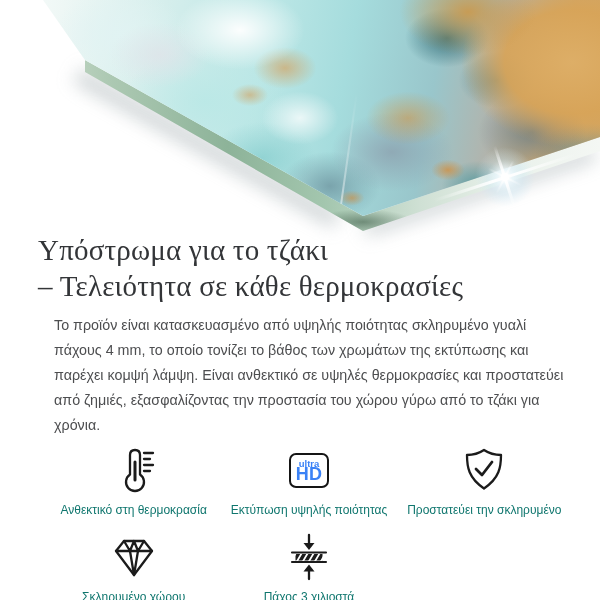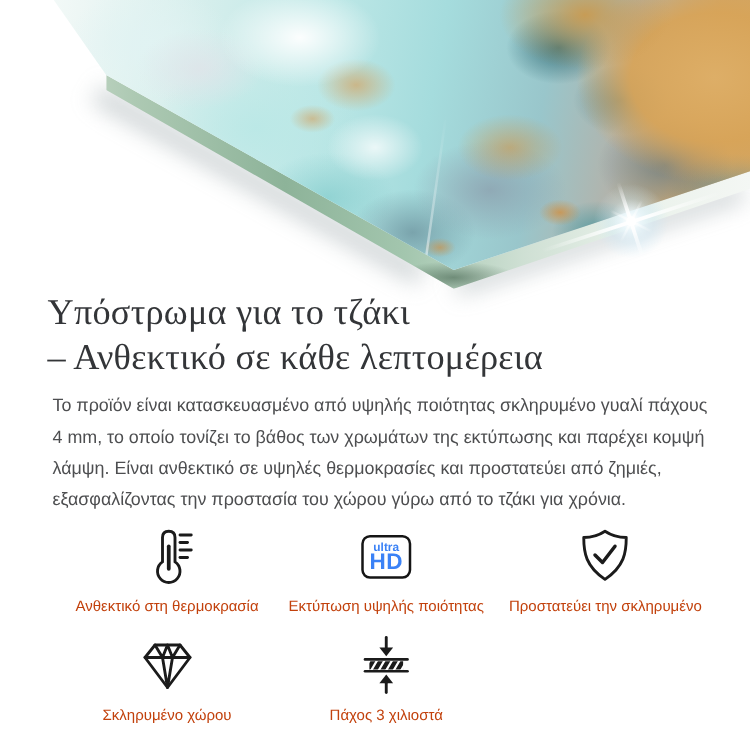--- a/index.html
+++ b/index.html
@@ -64,27 +64,27 @@
   .ray{background:linear-gradient(90deg, rgba(255,255,255,0), rgba(255,255,255,.95) 42%, rgba(255,255,255,.95) 58%, rgba(255,255,255,0));border-radius:2px;}
   .ray-a{width:150px;height:3px;left:-75px;top:-1.5px;transform:rotate(-18deg);}
   .ray-b{width:66px;height:2.5px;left:-33px;top:-1.25px;transform:rotate(72deg);}
   .ray-c{width:38px;height:2px;left:-19px;top:-1px;transform:rotate(27deg);opacity:.7;}
   .ray-d{width:38px;height:2px;left:-19px;top:-1px;transform:rotate(117deg);opacity:.7;}
 
   
   .content{padding:0 20px 0 38px;}
   h1{margin:0;font-family:"Liberation Serif","DejaVu Serif",serif;font-weight:400;
      font-size:29px;line-height:36px;color:#333538;letter-spacing:.2px;}
-  .desc{margin:9px 4px 0;font-size:14.3px;line-height:25px;color:#4d4e50;max-width:532px;}
+  .desc{margin:9px 16px 0;font-size:14.3px;line-height:25px;color:#4d4e50;max-width:532px;}
 
   
   .features{margin-top:8px;display:grid;grid-template-columns:repeat(3,1fr);row-gap:16px;padding:0 8px;}
   .feature{display:flex;flex-direction:column;align-items:center;text-align:center;}
   .ficon{height:48px;display:flex;align-items:center;justify-content:center;}
-  .flabel{margin-top:9px;font-size:12px;color:#c2410c;}
+  .flabel{margin-top:9px;font-size:12px;color:#0f766e;}
   svg.ic{stroke:#1b1b1b;fill:none;stroke-width:2.3;stroke-linecap:round;stroke-linejoin:round;}
   .hdbox{width:36px;height:31px;border:2.5px solid #151515;border-radius:7px;
     display:flex;flex-direction:column;align-items:center;justify-content:center;color:#3b82f6;}
   .hd-top{font-size:9.5px;font-weight:700;line-height:9px;}
   .hd-bottom{font-size:18px;font-weight:800;line-height:13px;letter-spacing:.3px;}
 </style>
 </head>
 <body>
 
 <div class="stage">
@@ -101,21 +101,21 @@
     <div class="ray ray-b"></div>
     <div class="ray ray-c"></div>
     <div class="ray ray-d"></div>
     <div class="sp-core"></div>
   </div>
 </div>
 
 <div class="content">
   <h1>
     <span>Υπόστρωμα για το τζάκι</span><br>
-    <span>– Ανθεκτικό σε κάθε λεπτομέρεια</span>
+    <span>– Τελειότητα σε κάθε θερμοκρασίες</span>
   </h1>
 
   <p class="desc">Το προϊόν είναι κατασκευασμένο από υψηλής ποιότητας σκληρυμένο γυαλί πάχους 4 mm, το οποίο τονίζει το βάθος των χρωμάτων της εκτύπωσης και παρέχει κομψή λάμψη. Είναι ανθεκτικό σε υψηλές θερμοκρασίες και προστατεύει από ζημιές, εξασφαλίζοντας την προστασία του χώρου γύρω από το τζάκι για χρόνια.</p>
 
   <div class="features">
 
     <div class="feature">
       <div class="ficon">
         <svg class="ic" width="48" height="48" viewBox="0 0 48 48">
           <path d="M20,28.5 V9 Q20,4 25,4 Q30,4 30,9 V28.5 A9,9 0 1 1 20,28.5 Z"></path>

